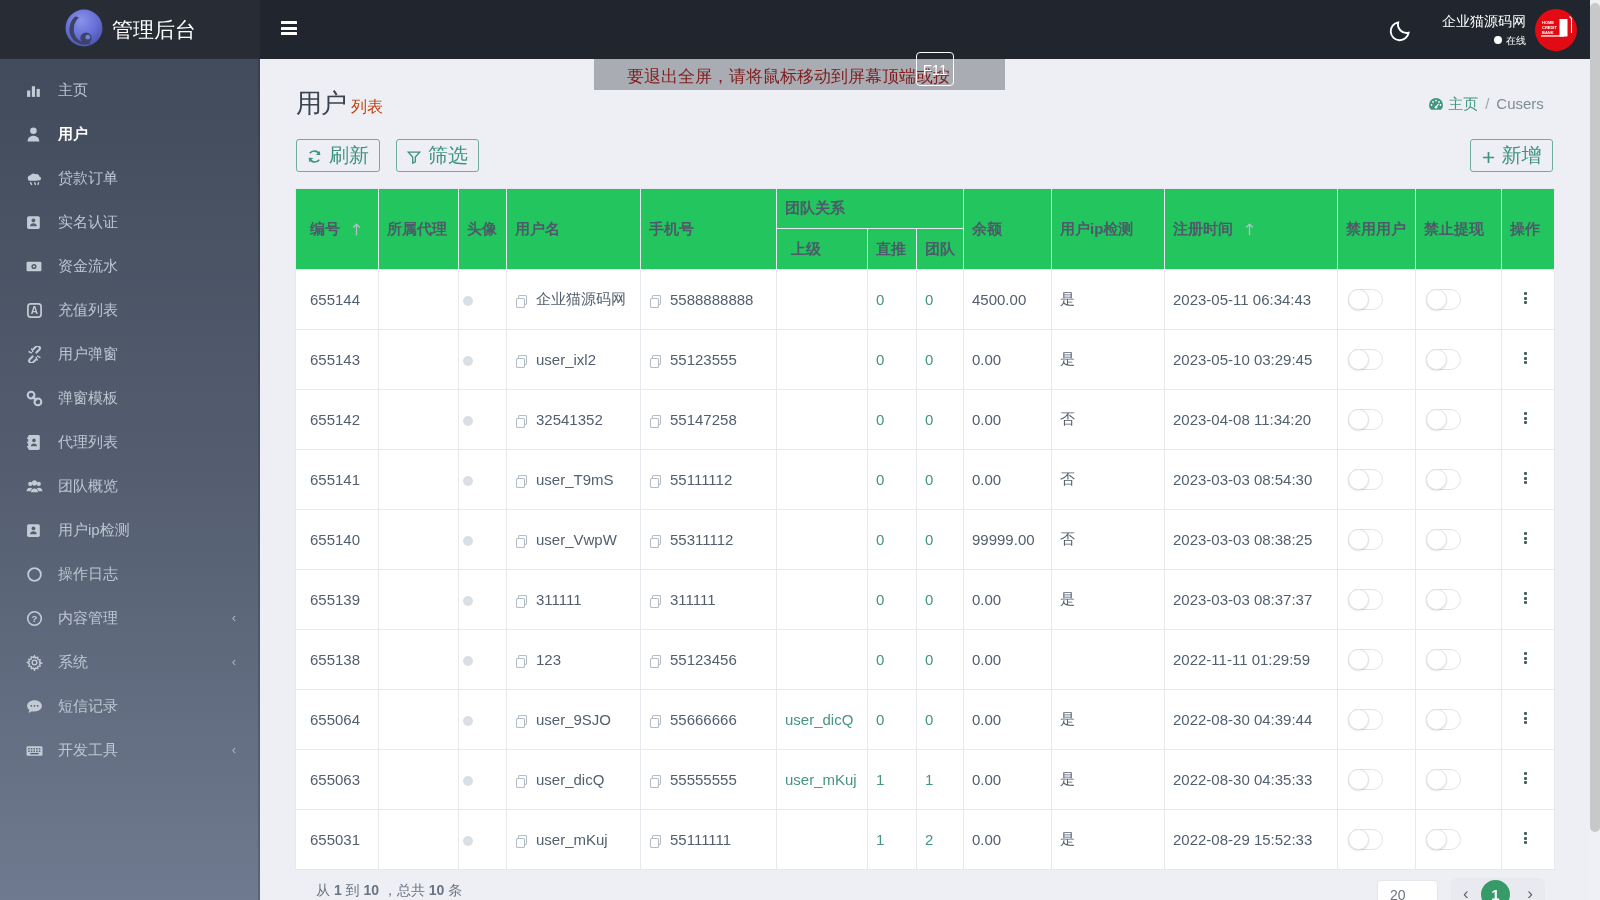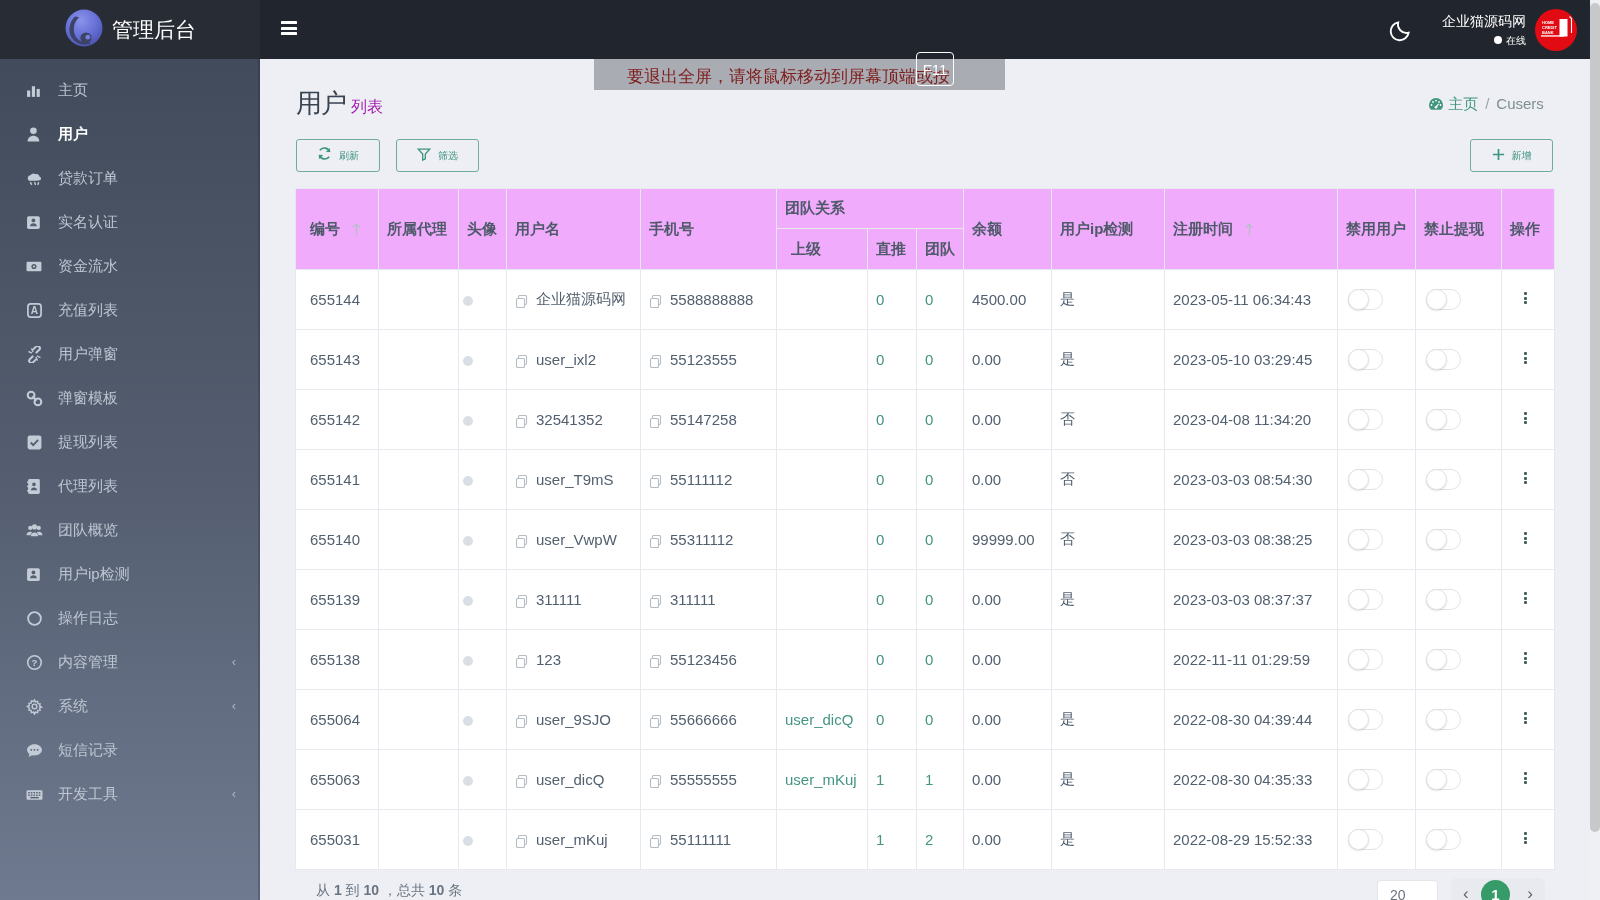--- a/index.html
+++ b/index.html
@@ -26,40 +26,40 @@
 .menu li{position:relative;height:44px;line-height:44px;color:#bdc6d1;font-size:15px;}
 .menu li .mi{position:absolute;left:26px;top:14px;width:17px;height:17px;}
 .menu li .mt{position:absolute;left:58px;}
 .menu li.active{color:#fff;font-weight:bold;}
 .menu li .chev{position:absolute;right:22px;top:0;font-size:13px;color:#aeb6c2;font-weight:normal;}
 
 .sb-track{position:absolute;left:1590px;top:0;width:10px;height:900px;background:#eef0f3;}
 .sb-thumb{position:absolute;left:1590px;top:3px;width:10px;height:829px;background:#c7c8ca;border-radius:5px;}
 
 .ph-title{position:absolute;left:296px;top:86px;font-size:26px;letter-spacing:-1px;color:#3a4450;}
-.ph-sub{font-size:16px;color:#a21caf;margin-left:5px;letter-spacing:0;vertical-align:0;}
+.ph-sub{font-size:16px;color:#c2410c;margin-left:5px;letter-spacing:0;vertical-align:0;}
 .crumb{position:absolute;left:1428px;top:95px;width:120px;font-size:15px;color:#7e8d92;white-space:nowrap;}
 .crumb .g{color:#43967e;}
 .crumb .sep{color:#9aa5ad;margin:0 7px;}
 .btn{position:absolute;height:33px;border:1px solid #71ab9c;border-radius:3px;background:transparent;
-  color:#3e9381;font-size:10px;line-height:31px;text-align:center;}
+  color:#3e9381;font-size:20px;line-height:31px;text-align:center;}
 .btn svg{vertical-align:-2px;margin-right:7px;}
 .b-refresh{left:296px;top:139px;width:84px;}
 .b-filter{left:396px;top:139px;width:83px;}
 .b-add{left:1470px;top:139px;width:83px;}
 
 .fsbar{position:absolute;left:594px;top:59px;width:411px;height:31px;background:#a9adb3;}
 .fsbar .msg{position:absolute;left:33px;top:6px;color:#7f1d1d;font-size:17px;}
 .f11{position:absolute;left:916px;top:52px;width:38px;height:34px;border:1.5px solid #fff;border-radius:4px;
   color:#fff;font-size:15px;text-align:center;line-height:34px;}
 
 .tablewrap{position:absolute;left:295px;top:188px;}
 table{border-collapse:collapse;table-layout:fixed;background:#fff;}
 th,td{border:1px solid #e7e9ee;overflow:hidden;white-space:nowrap;}
-th{background:#f0abfc;color:#4e5969;font-size:15px;font-weight:bold;text-align:left;padding-left:8px;}
+th{background:#22c55e;color:#4e5969;font-size:15px;font-weight:bold;text-align:left;padding-left:8px;}
 tr.h1 th{height:40px;}
 tr.h2 th{height:41px;}
 td{height:60px;color:#515f6e;font-size:15px;padding-left:8px;}
 td:first-child,th:first-child{padding-left:14px;}
 .arrow{margin-left:8px;vertical-align:-2px;}
 .lnk{color:#459584;}
 .ava{display:inline-block;width:10px;height:10px;border-radius:50%;background:#dadfe5;vertical-align:middle;margin-left:-4px;}
 .cell-ic{margin-right:8px;vertical-align:-1px;}
 .cell-ic svg{vertical-align:middle;}
 .tog{position:relative;display:inline-block;margin-left:2px;width:35px;height:21px;border:1px solid #dfe3e6;border-radius:11px;background:#fff;vertical-align:middle;}
@@ -184,27 +184,20 @@
       </li>
 <li>
         <svg class="mi" width="17" height="17" viewBox="0 0 16 16">
           <g stroke="#c3cbd6" stroke-width="1.9" fill="none">
             <rect x="1.6" y="1.6" width="6.4" height="6.4" rx="3.2"></rect>
             <rect x="8" y="8" width="6.4" height="6.4" rx="3.2"></rect>
             <path d="M6 6l4 4" stroke-width="2.2"></path>
           </g>
         </svg>
         <span class="mt">弹窗模板</span>
-      </li>
-<li>
-        <svg class="mi" width="17" height="17" viewBox="0 0 16 16">
-          <rect x="1.5" y="1.5" width="13" height="13" rx="2" fill="#c3cbd6"></rect>
-          <path d="M4.5 8l2.3 2.4 4.6-4.8" stroke="#555f70" stroke-width="1.8" fill="none"></path>
-        </svg>
-        <span class="mt">提现列表</span>
       </li>
 <li>
         <svg class="mi" width="17" height="17" viewBox="0 0 16 16">
           <rect x="2" y="1" width="11" height="14" rx="1.4" fill="#c3cbd6"></rect>
           <path d="M1 4h2M1 8h2M1 12h2" stroke="#c3cbd6" stroke-width="1.4"></path>
           <circle cx="7.5" cy="6" r="1.7" fill="#555f70"></circle>
           <path d="M4.6 11.5c0-1.6 1.3-2.6 2.9-2.6s2.9 1 2.9 2.6z" fill="#555f70"></path>
         </svg>
         <span class="mt">代理列表</span>
       </li>

